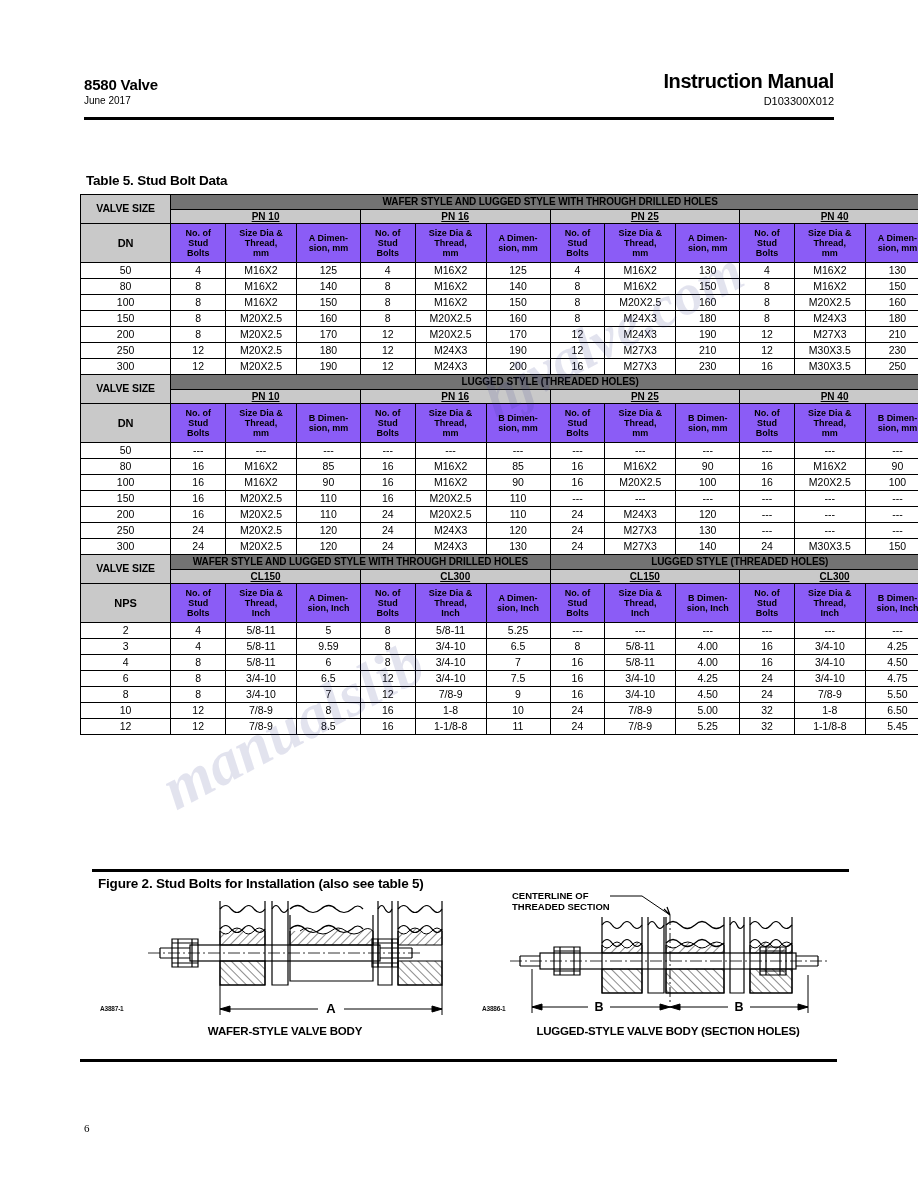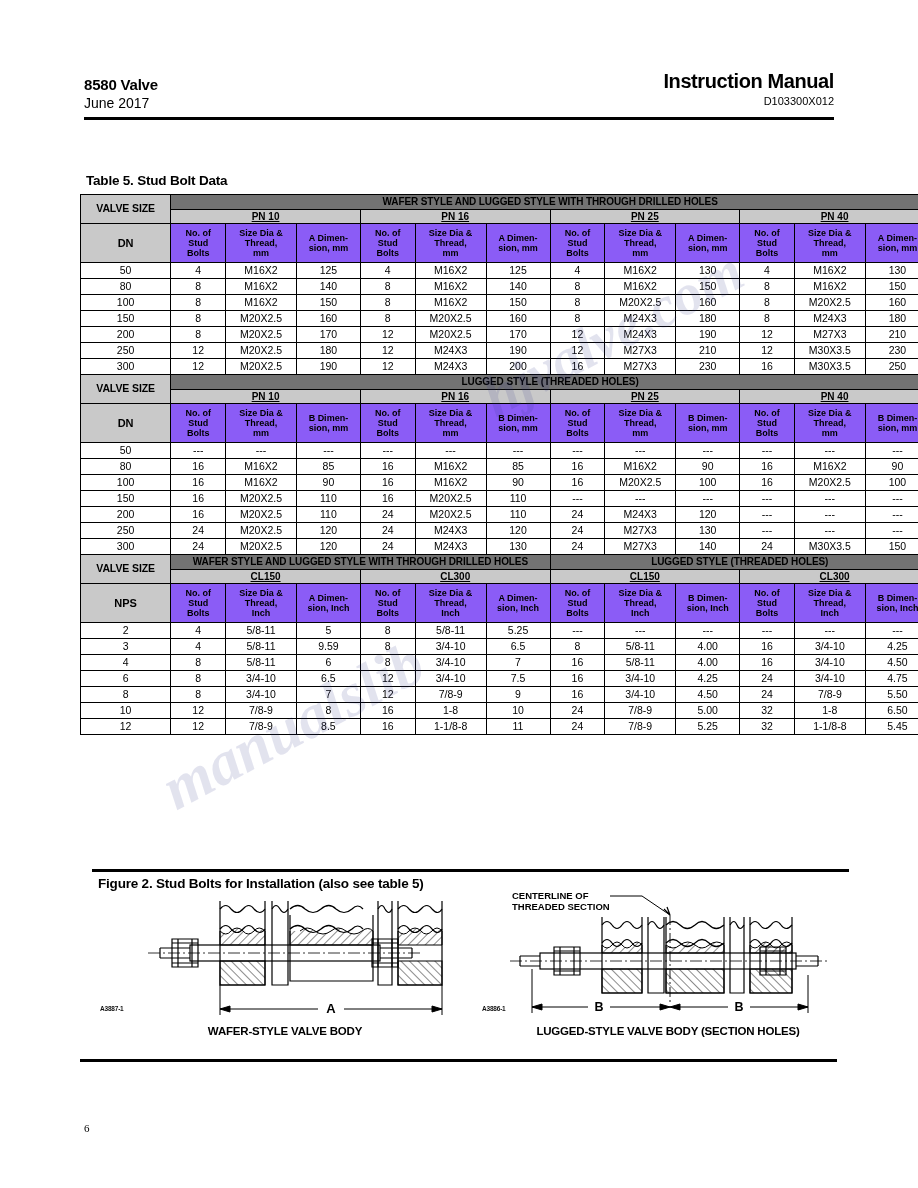--- a/index.html
+++ b/index.html
@@ -18,21 +18,21 @@
     position:absolute; left:84px; top:70px; width:750px;
   }
   .hdr-row { display:flex; justify-content:space-between; align-items:flex-end; }
   .hdr-left-title {
     font-size:15px; font-weight:bold; letter-spacing:-0.2px;
   }
   .hdr-right-title {
     font-size:20px; font-weight:bold; letter-spacing:-0.4px;
   }
   .hdr-row2 { display:flex; justify-content:space-between; align-items:flex-start; margin-top:2px;}
-  .hdr-left-sub { font-size:14px; }
+  .hdr-left-sub { font-size:10px; }
   .hdr-right-sub { font-size:11px; }
   #header-rule {
     position:absolute; left:84px; top:117px; width:750px; height:3px; background:#000;
   }
 
   
   #table-caption {
     position:absolute; left:86px; top:173px;
     font-size:13.5px; font-weight:600; letter-spacing:-0.2px;
   }

